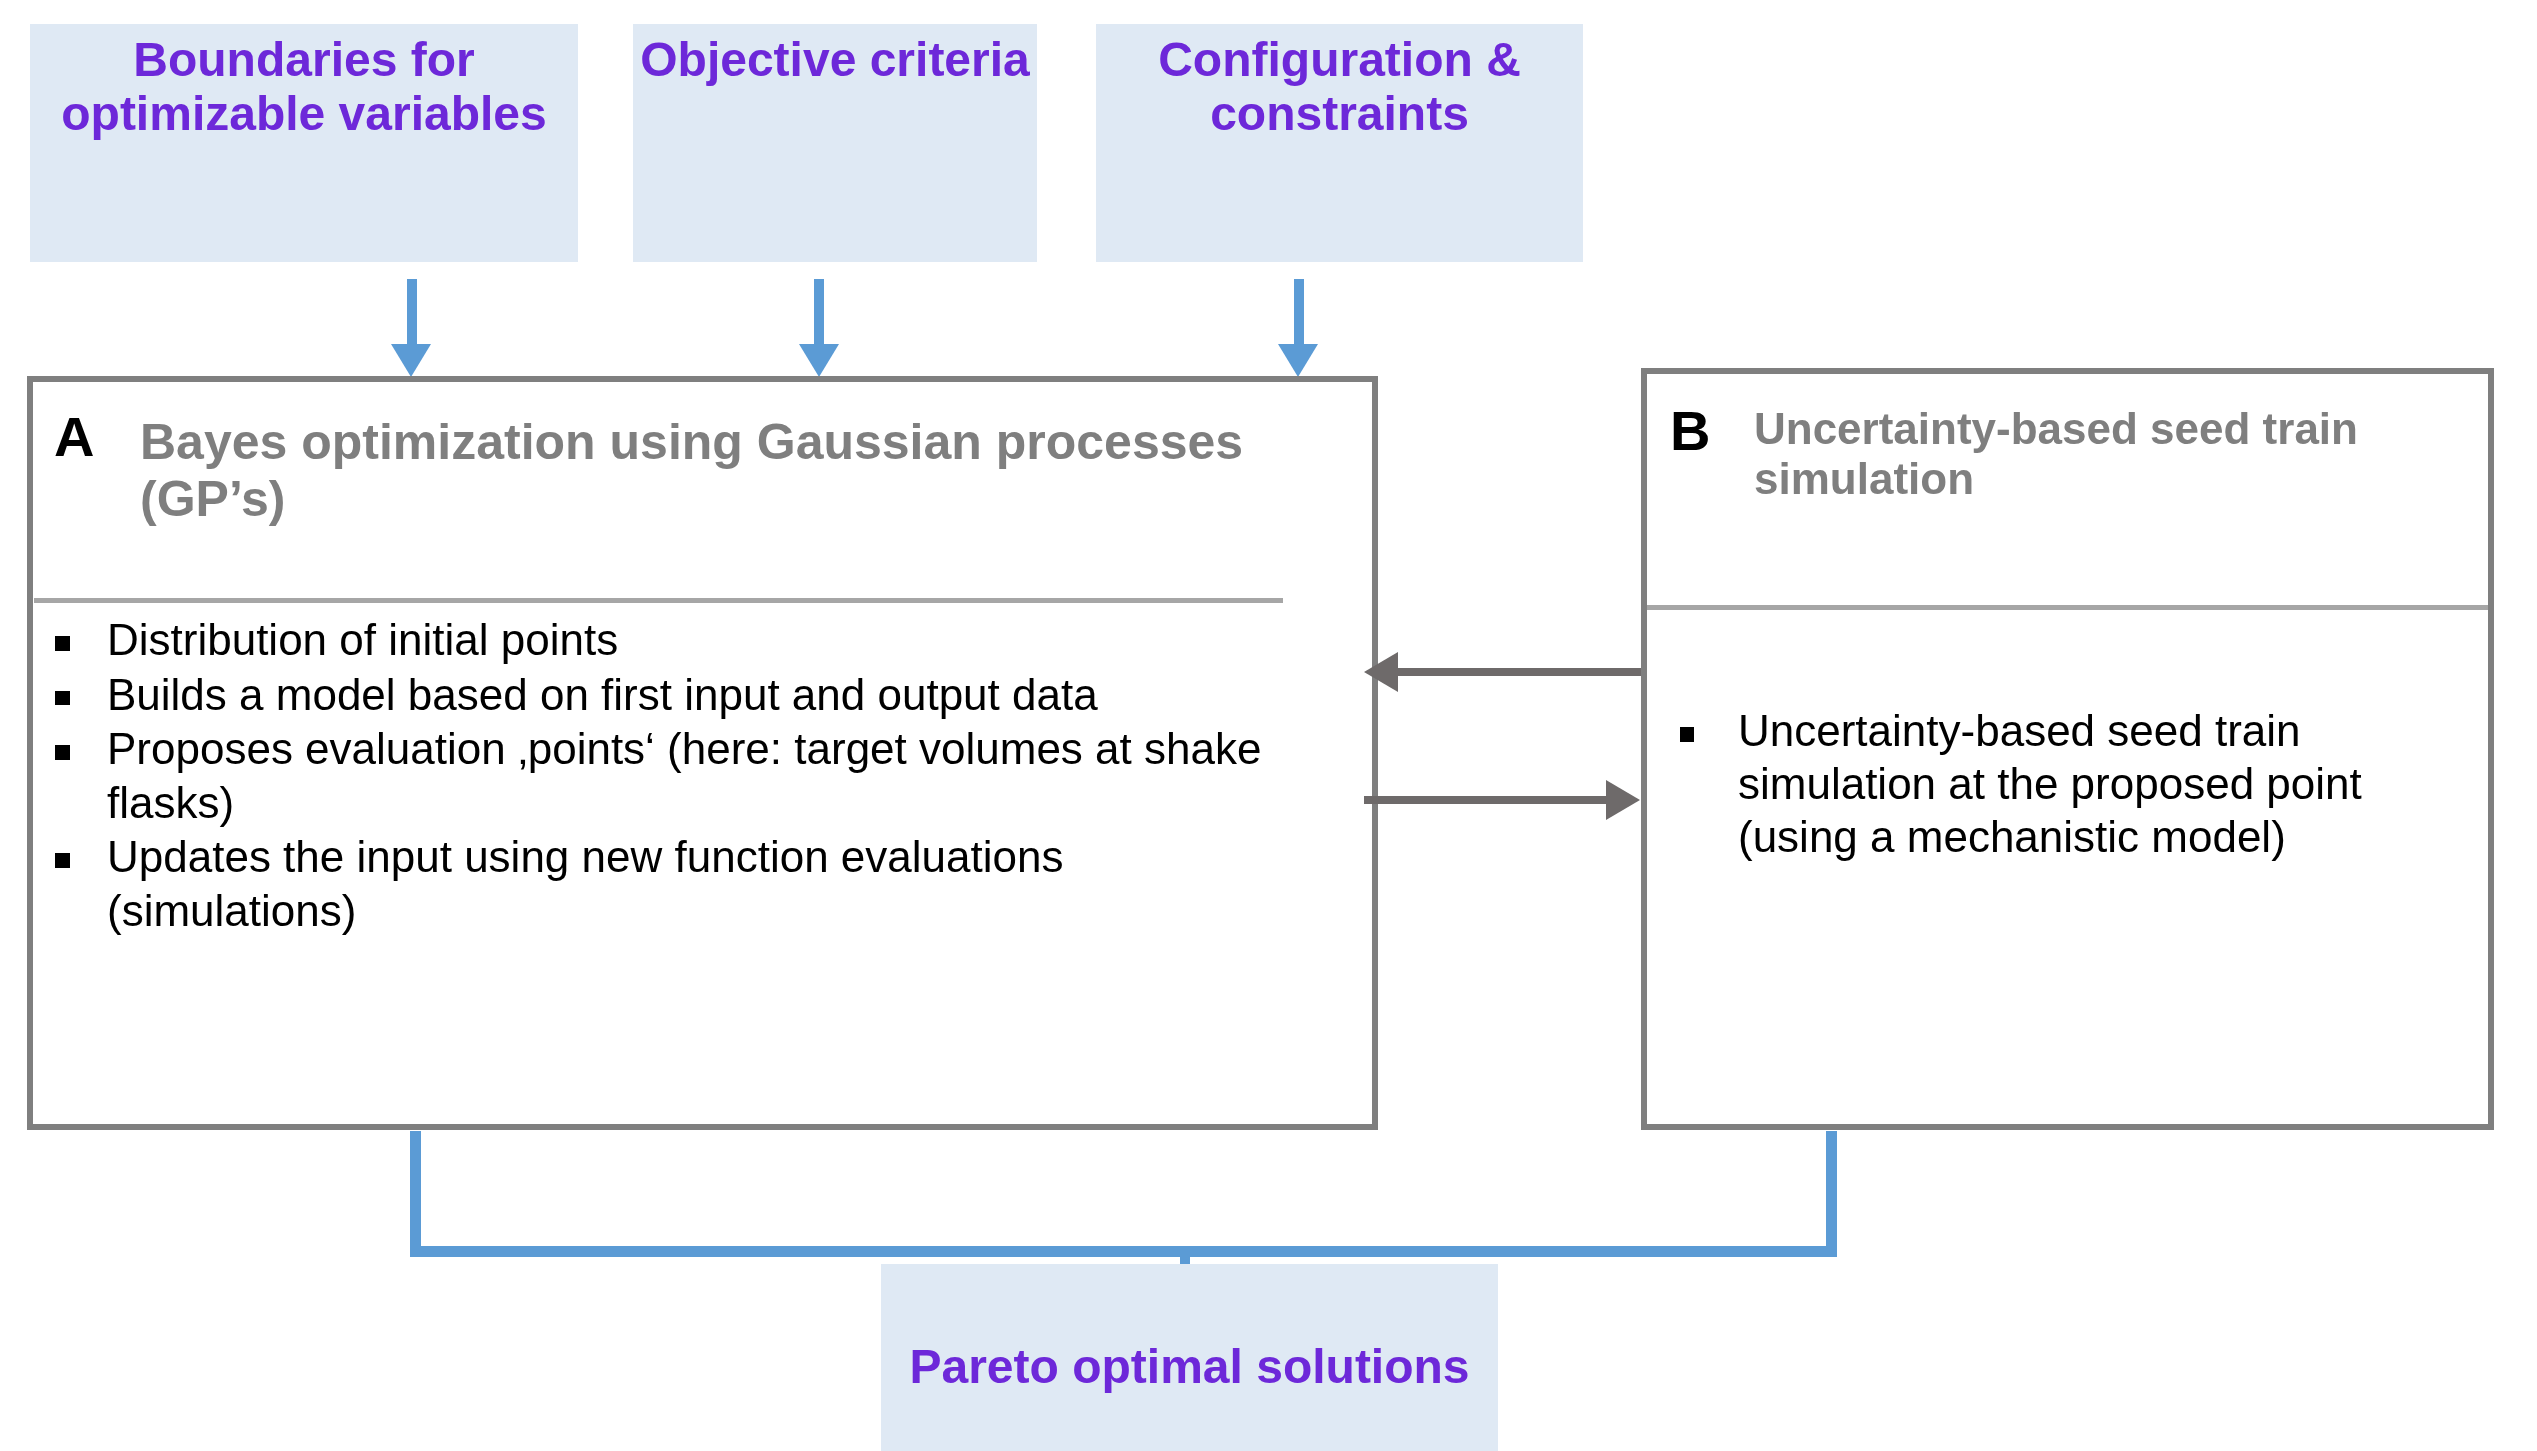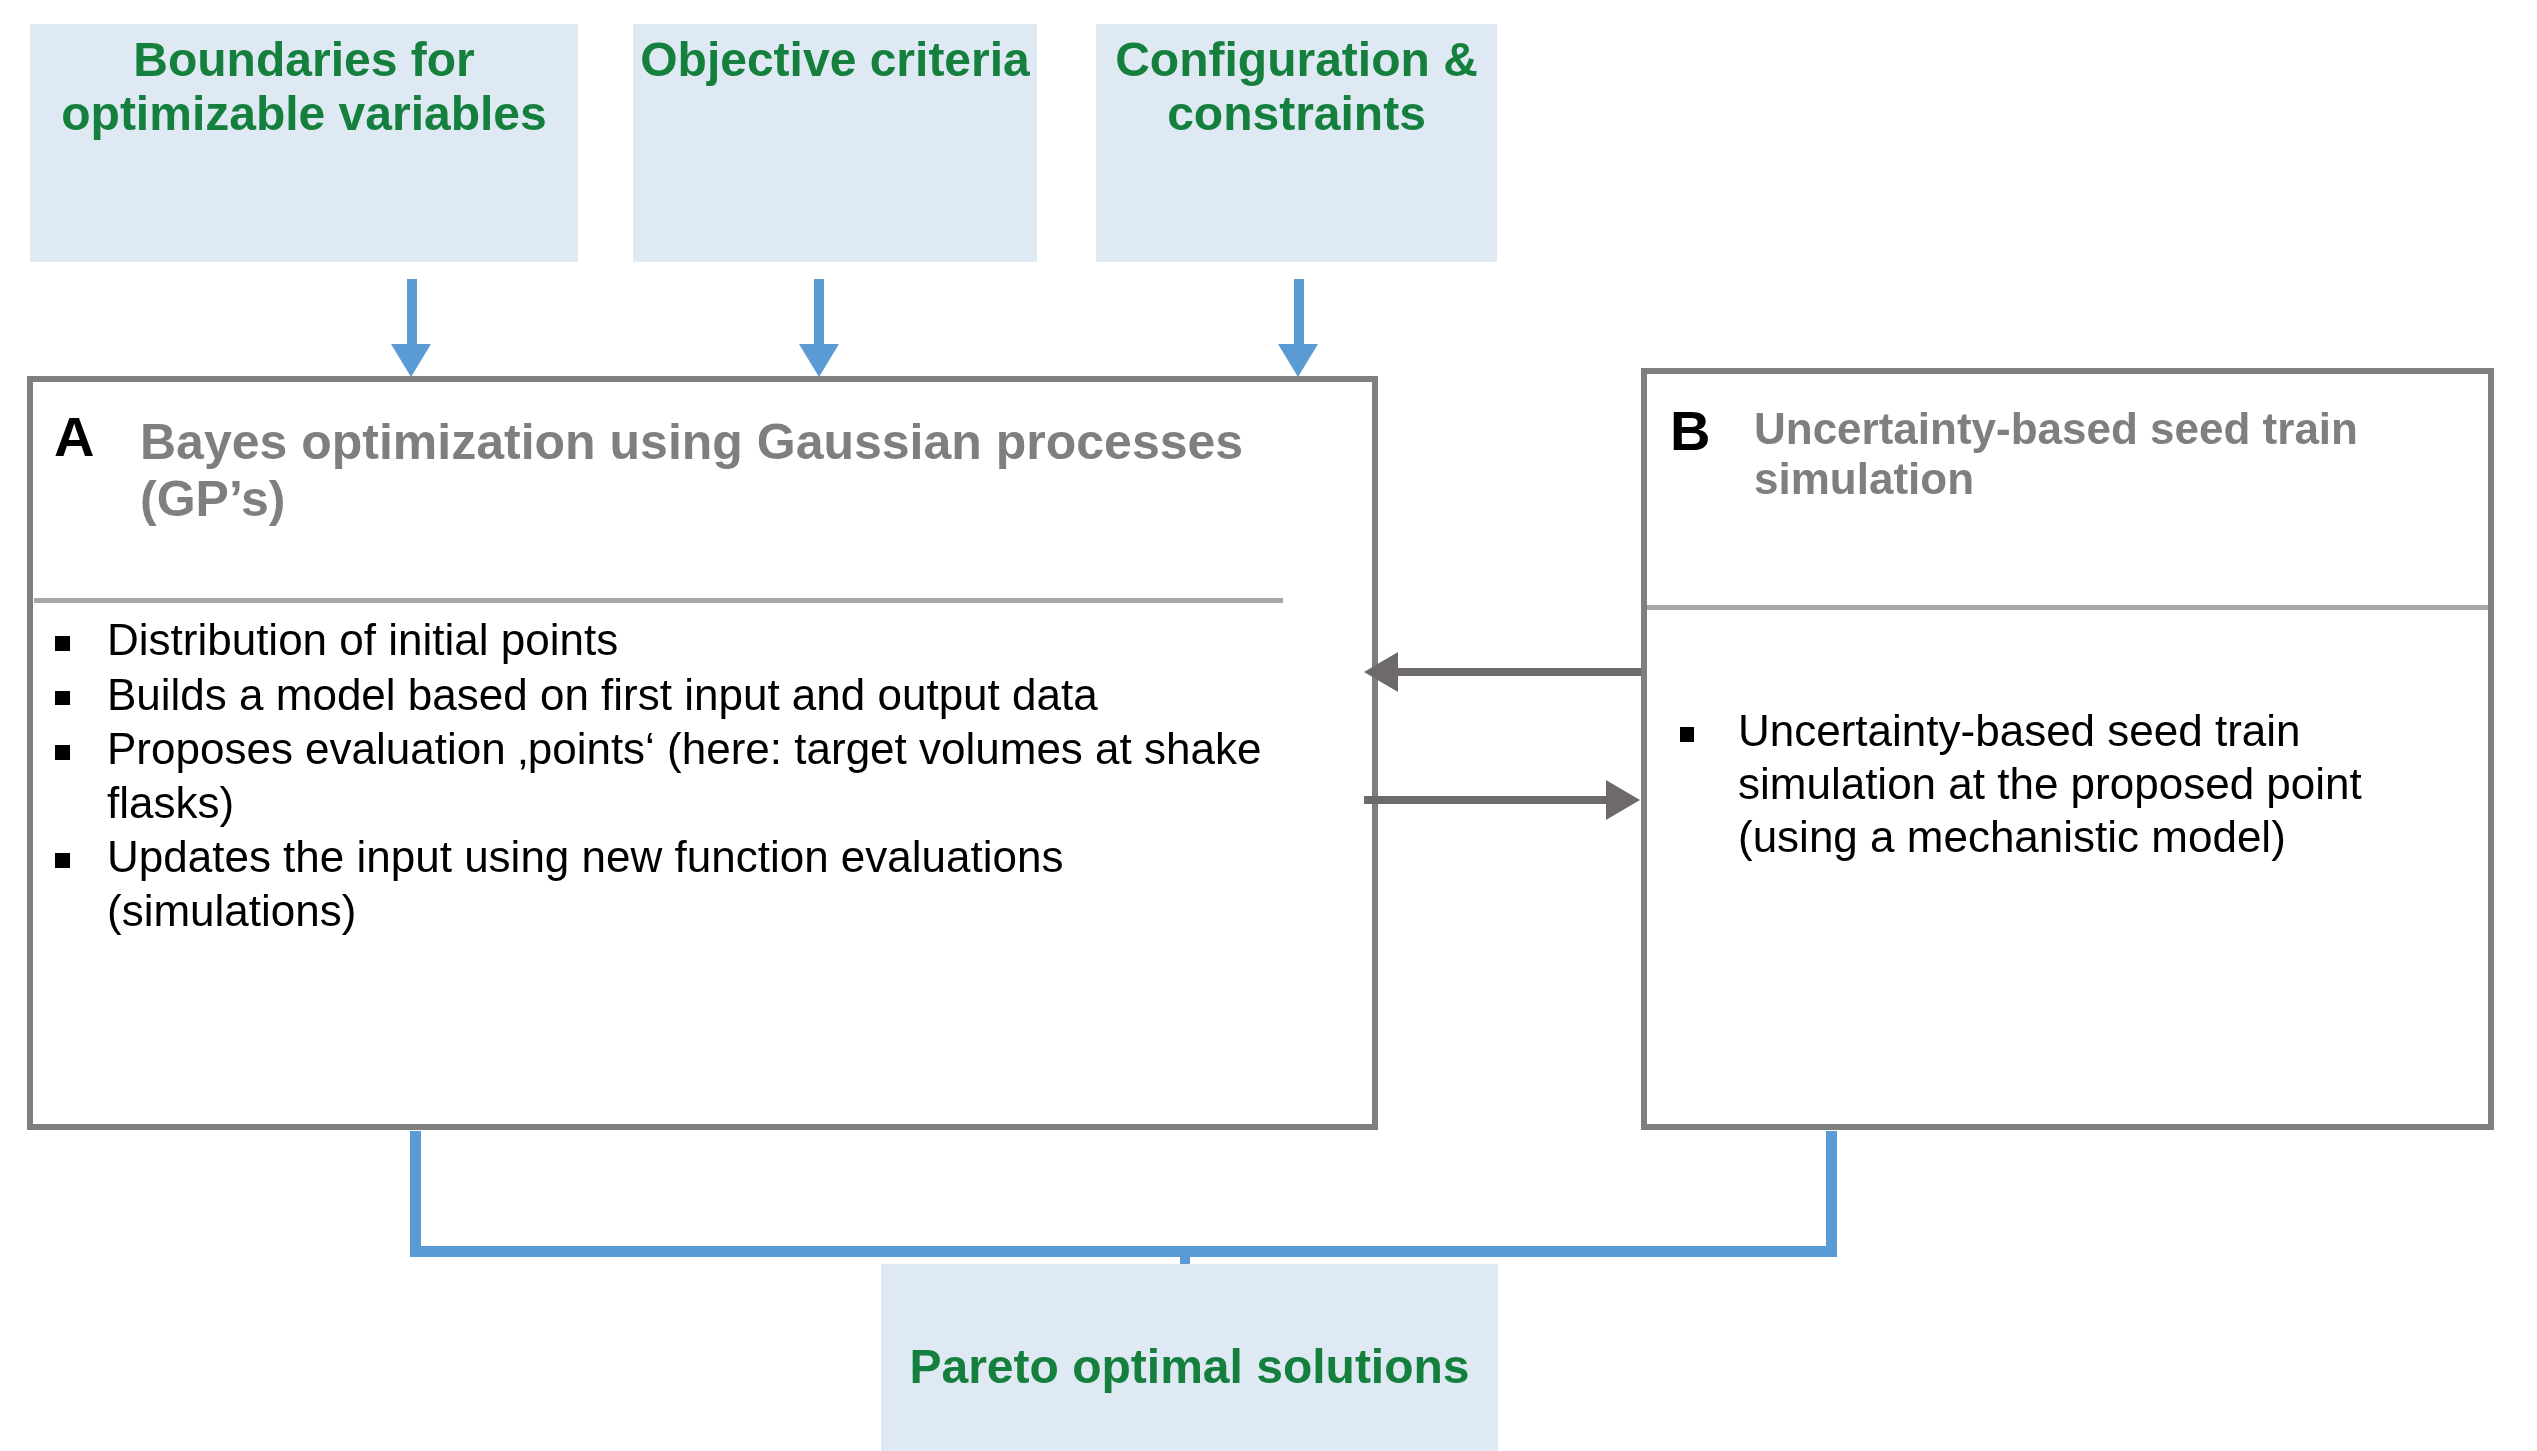--- a/index.html
+++ b/index.html
@@ -15,41 +15,41 @@
     width: 2538px;
     height: 1451px;
     background: #ffffff;
     overflow: hidden;
   }
 
   
   .inputbox {
     position: absolute;
     background: #DFE9F4;
-    color: #15803d;
+    color: #6d28d9;
     font-weight: bold;
     text-align: center;
     display: flex;
     align-items: flex-start;
     justify-content: center;
     line-height: 1.12;
     box-sizing: border-box;
   }
   .inputbox > span { display: block; width: 100%; }
 
   #box-boundaries {
     left: 30px; top: 24px; width: 548px; height: 238px;
     font-size: 48px; padding-top: 9px;
   }
   #box-objective {
     left: 633px; top: 24px; width: 404px; height: 238px;
     font-size: 48px; padding-top: 9px;
   }
   #box-configuration {
-    left: 1096px; top: 24px; width: 401px; height: 238px;
+    left: 1096px; top: 24px; width: 487px; height: 238px;
     font-size: 48px; padding-top: 9px;
   }
   #box-pareto {
     left: 881px; top: 1264px; width: 617px; height: 189px;
     font-size: 48px; padding-top: 17px; align-items: center;
   }
 
   
   .panel {
     position: absolute;

